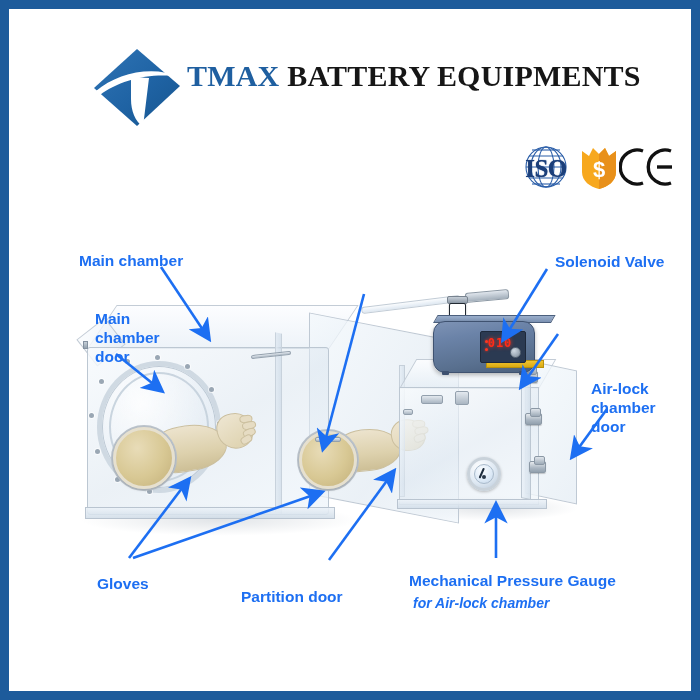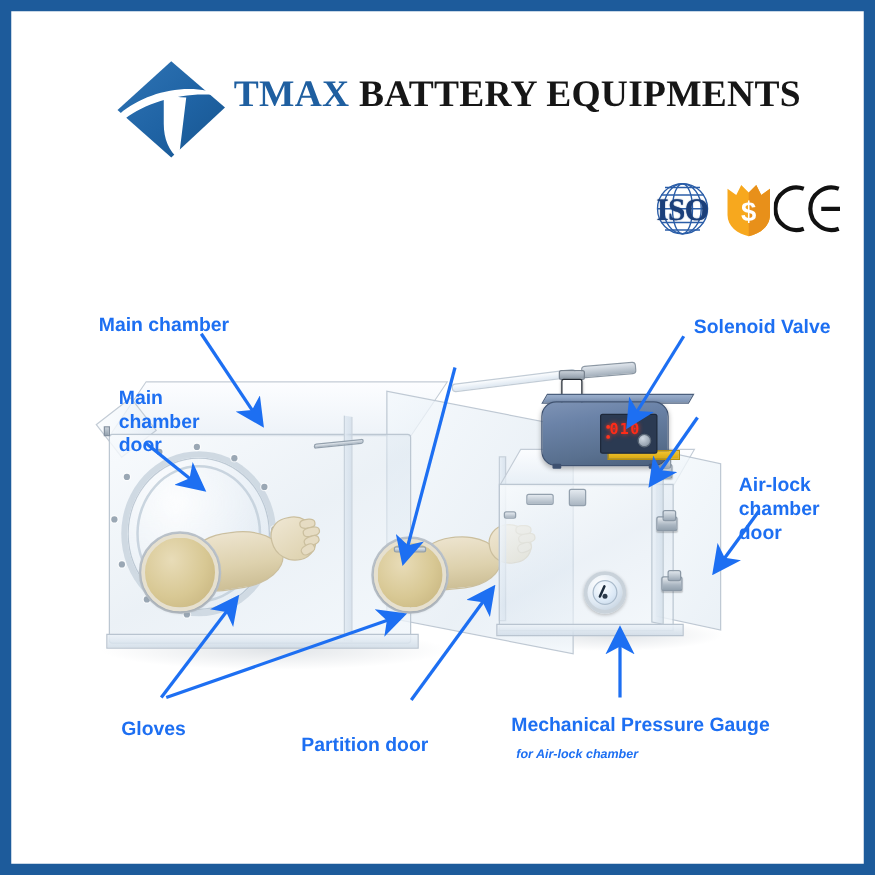--- a/index.html
+++ b/index.html
@@ -185,21 +185,21 @@
 
   
   .fitting{position:absolute;background:linear-gradient(180deg,#e3e9ef,#aab6c2);
       border:1px solid #93a0ad;box-sizing:border-box;border-radius:2px;}
   .shadowpool{position:absolute;border-radius:50%;
       background:radial-gradient(ellipse,rgba(120,135,150,.22),rgba(255,255,255,0) 70%);}
 
   
   .lbl{position:absolute;color:#1d6ff2;font-weight:bold;font-size:15.5px;line-height:19px;
        font-family:"Liberation Sans",sans-serif;white-space:pre-line;}
-  .lbl.sub{font-weight:bold;font-style:italic;font-size:10px;color:#1d6ff2;}
+  .lbl.sub{font-weight:bold;font-style:italic;font-size:14px;color:#1d6ff2;}
   #svg-arrows{position:absolute;left:0;top:0;width:682px;height:682px;pointer-events:none;}
 </style>
 </head>
 <body>
 
 <div id="page">
 
   <div id="header">
 
     <div id="logo-mark">

